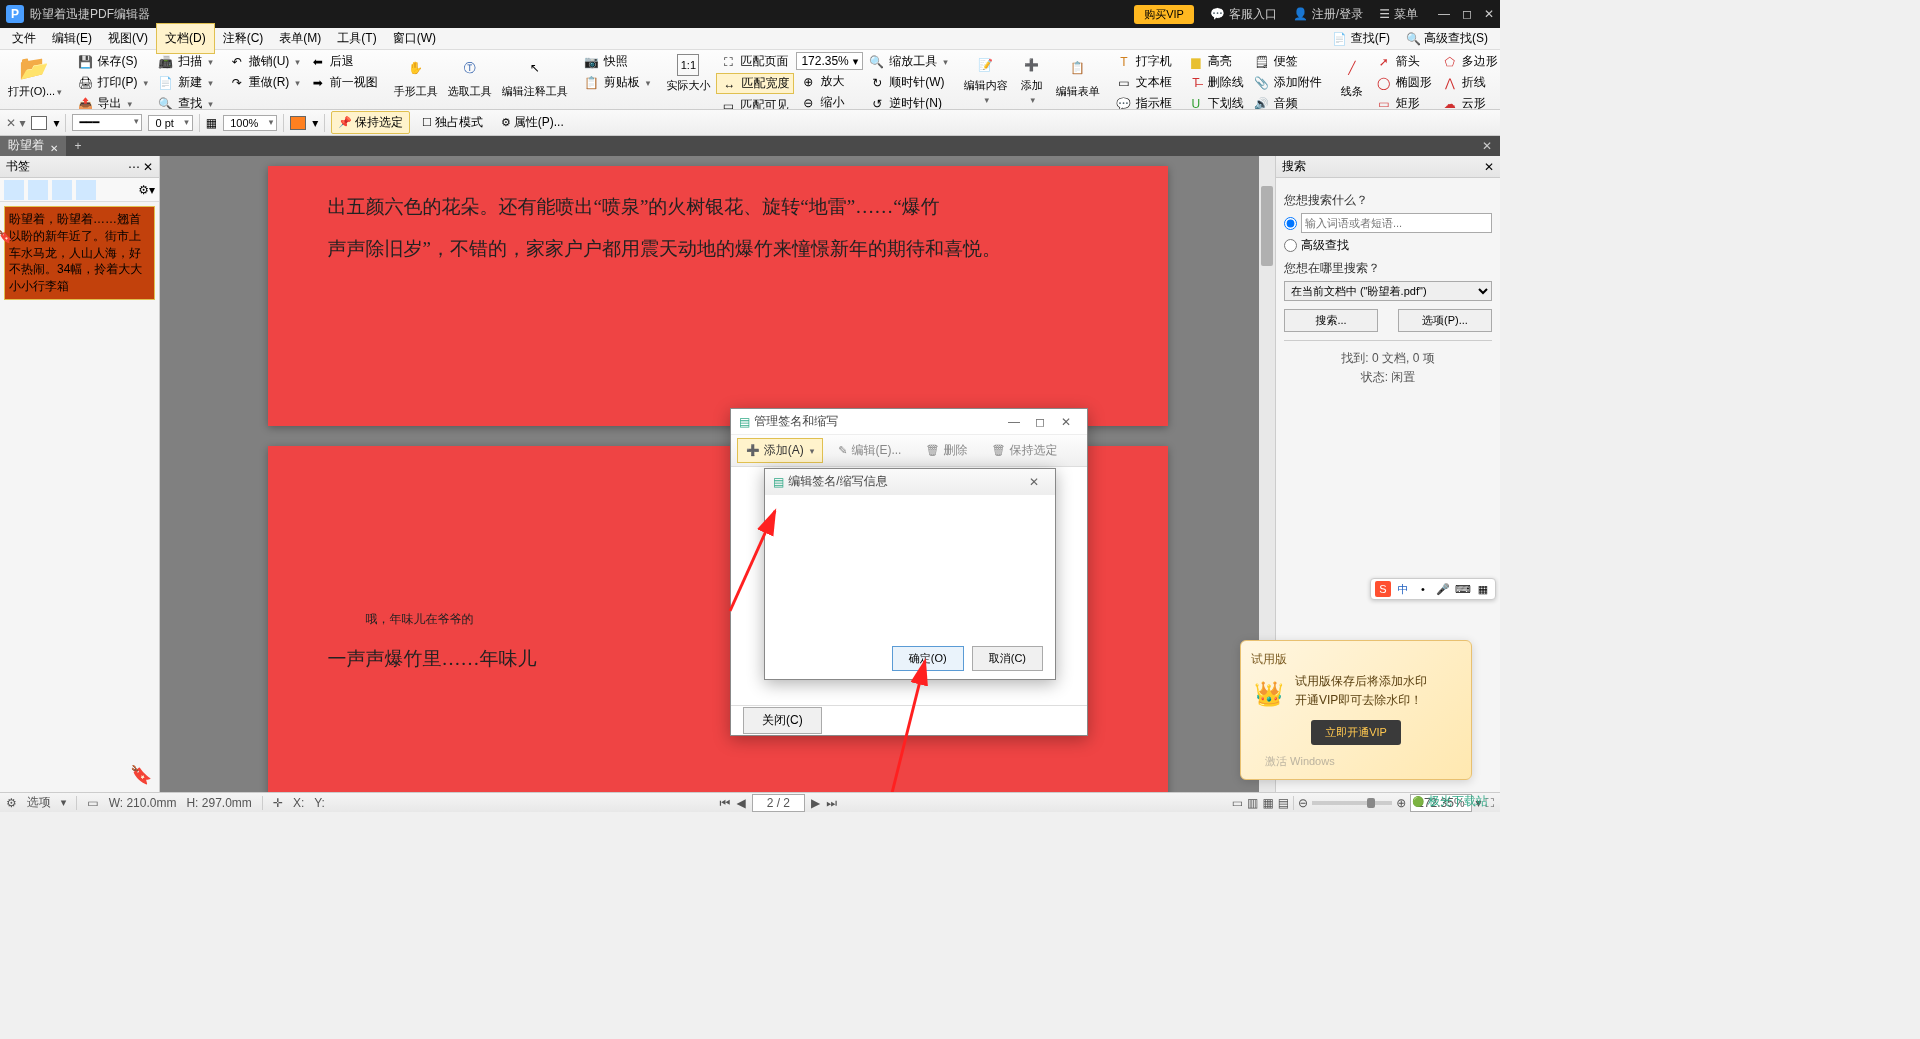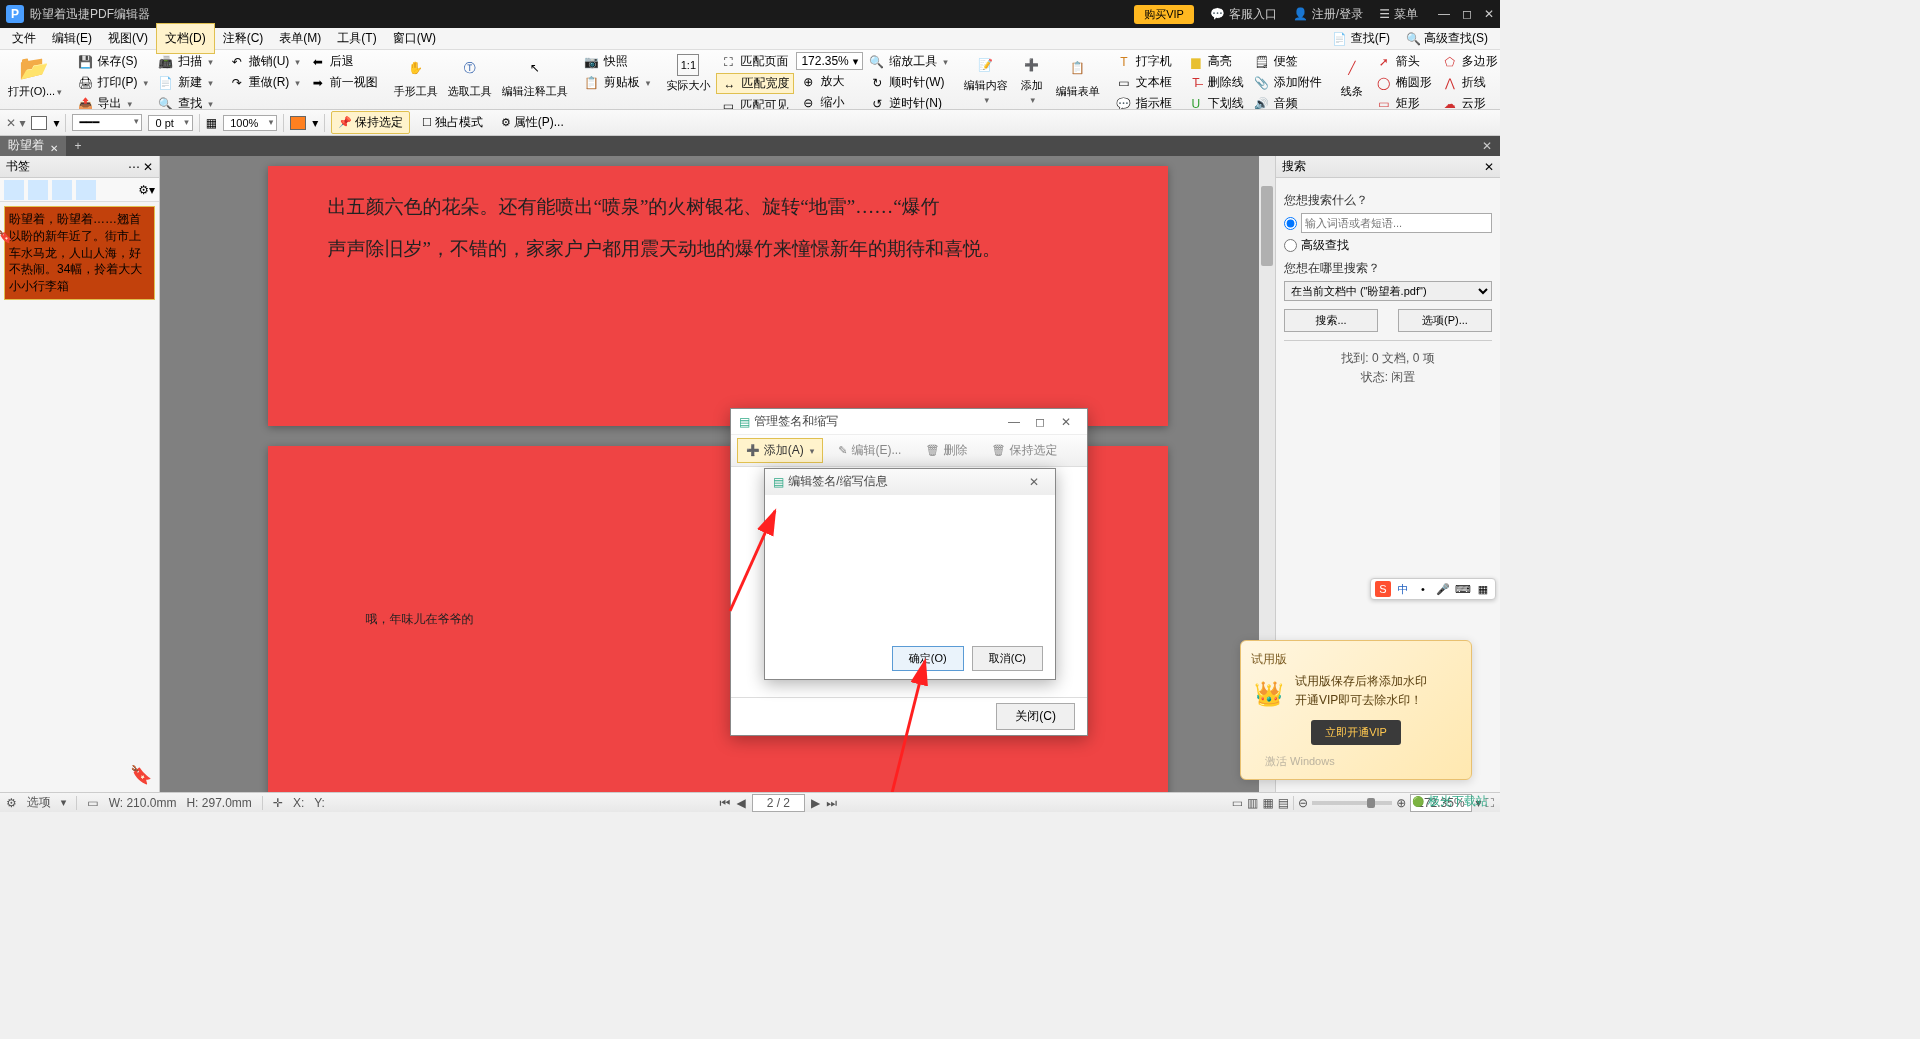--- a/index.html
+++ b/index.html
@@ -88,21 +88,21 @@
 
 
 .dlg { position: absolute; background: #fff; border: 1px solid #888; box-shadow: 0 4px 16px rgba(0,0,0,0.3); }
 .dlg1 { left: 570px; top: 252px; width: 358px; height: 328px; }
 .dlg-title { height: 26px; display: flex; align-items: center; padding: 0 8px; font-size: 12px; color: #444; border-bottom: 1px solid #eee; }
 .dlg-title .spacer { flex: 1; }
 .dlg-title .winbtn { width: 26px; text-align: center; color: #666; cursor: pointer; }
 .dlg-toolbar { height: 32px; background: linear-gradient(#fdfdfd,#efefef); border-bottom: 1px solid #ddd; display: flex; align-items: center; padding: 0 6px; gap: 6px; }
 .dlg-toolbar .tbtn { display: flex; align-items: center; gap: 4px; padding: 3px 8px; border: 1px solid transparent; font-size: 11px; color: #888; }
 .dlg-toolbar .tbtn.active { background: #fff3cc; border: 1px solid #e0c050; color: #333; }
-.dlg-footer { position: absolute; bottom: 0; left: 0; right: 0; height: 38px; border-top: 1px solid #ddd; display: flex; align-items: center; justify-content: flex-end; padding: 0 12px; }
+.dlg-footer { position: absolute; bottom: 0; left: 0; right: 0; height: 30px; border-top: 1px solid #ddd; display: flex; align-items: center; justify-content: flex-start; padding: 0 12px; }
 .dlg-footer button { padding: 4px 18px; border: 1px solid #aaa; background: #f0f0f0; font-size: 12px; }
 
 
 .dlg2 { left: 604px; top: 312px; width: 292px; height: 212px; }
 .dlg2 .dlg-title { background: linear-gradient(#fafafa,#eee); }
 .dlg2 .body { padding: 10px 12px; }
 .dlg2 .field-lbl { font-size: 11px; color: #333; margin-bottom: 4px; }
 .dlg2 .field-input { width: 100%; border: 1px solid #d0a030; background: #fffdf0; padding: 3px 5px; font-size: 12px; }
 .dlg2 .group-lbl { font-size: 11px; color: #2a5caa; margin: 10px 0 6px; }
 .dlg2 .cb-row { display: flex; align-items: center; gap: 5px; font-size: 11px; margin-bottom: 6px; }
@@ -451,20 +451,21 @@
         <div class="doc-text">出五颜六色的花朵。还有能喷出“喷泉”的火树银花、旋转“地雷”……“爆竹</div>
         <div class="doc-text">声声除旧岁”，不错的，家家户户都用震天动地的爆竹来憧憬新年的期待和喜悦。</div>
       </div>
       <div class="page page2">
         <div style="height:130px"></div>
         <div class="doc-text" style="text-indent:2em">
           <span>哦，年味儿在爷爷的</span>
           <span style="display:inline-block;width:300px"></span>
           <span>舌里，年味儿在</span>
         </div>
+        <div class="doc-text">一声声爆竹里……年味儿</div>
         <div style="height:140px"></div>
 
       </div>
     </div>
     <div class="scrollbar-v">
       <div class="thumb"></div>
     </div>
 
     <div class="dlg dlg1">
       <div class="dlg-title">

